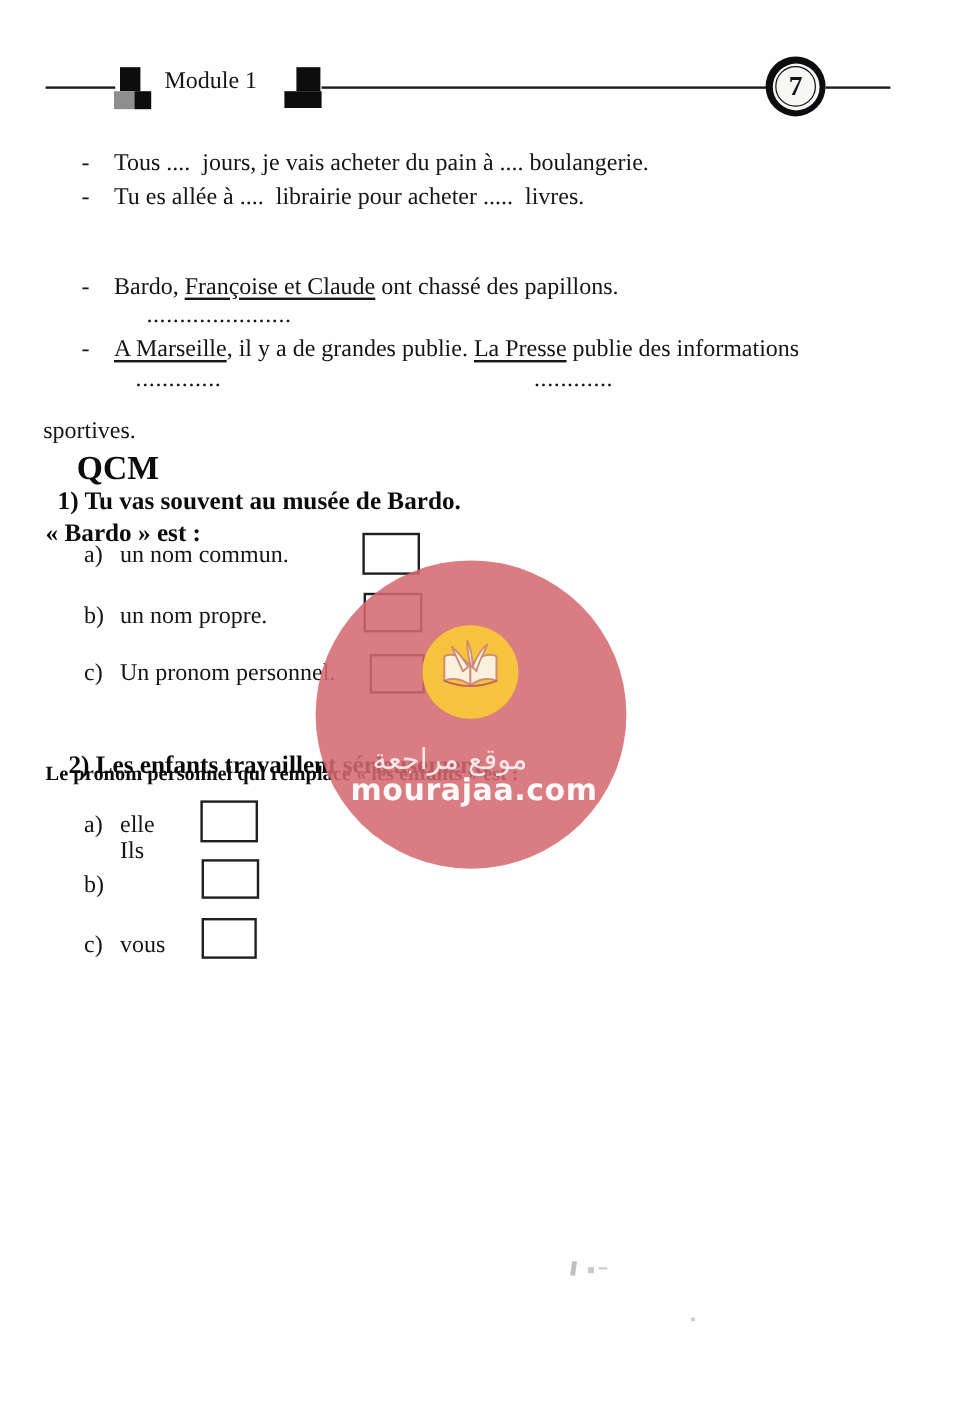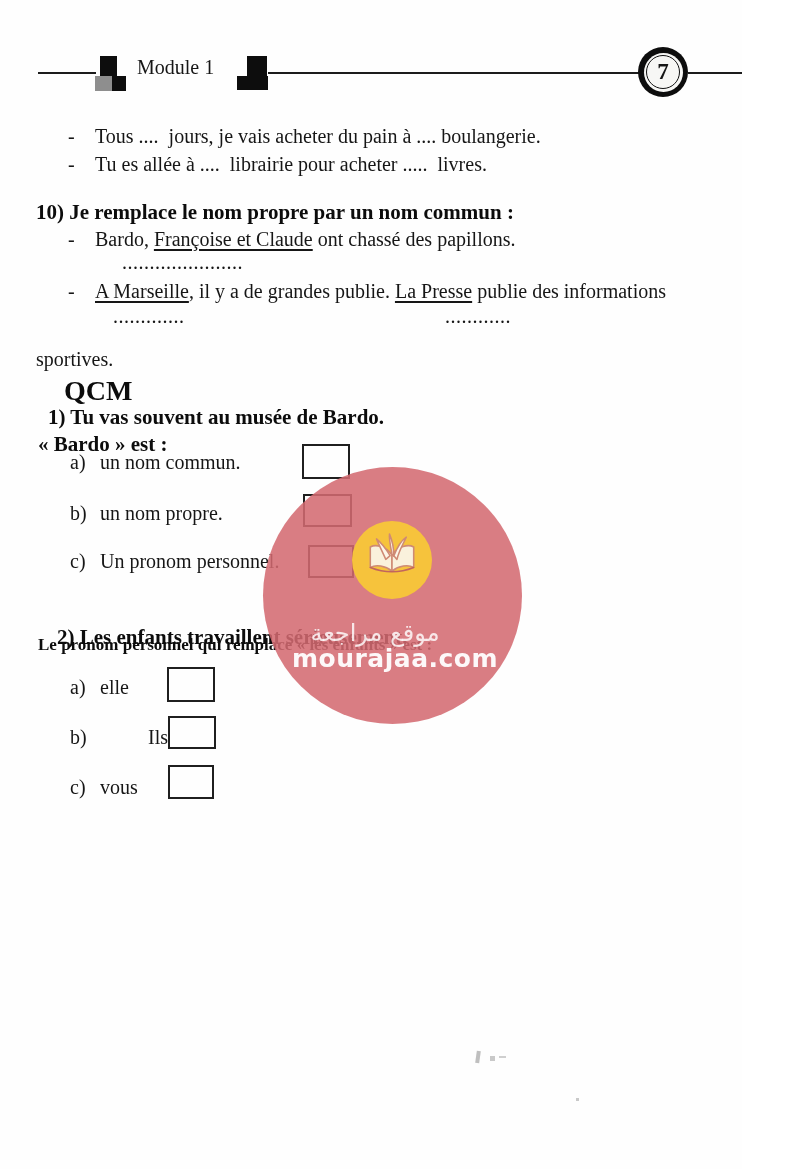--- a/index.html
+++ b/index.html
@@ -66,21 +66,20 @@
   <div class="sidebar">
     <span>Résumés / Exercices</span>
   </div>
 
   <div class="line txt abs" style="left:68px;top:124px;"><span>-</span></div>
   <div class="line txt abs" style="left:95px;top:124px;">Tous ....  jours, je vais acheter du pain à .... boulangerie.</div>
 
   <div class="line txt abs" style="left:68px;top:152px;"><span>-</span></div>
   <div class="line txt abs" style="left:95px;top:152px;">Tu es allée à ....  librairie pour acheter .....  livres.</div>
 
-  <div class="line txt bold abs" style="left:36px;top:200px;font-size:21px;">10) Je remplace le nom propre par un nom commun :</div>
 
   <div class="line txt abs" style="left:68px;top:227px;">-</div>
   <div class="line txt abs" style="left:95px;top:227px;"><span>Bardo, </span><span class="u">Françoise et Claude</span><span> ont chassé des papillons.</span></div>
 
   <div class="line txt abs" style="left:122px;top:250px;letter-spacing:0.5px;">......................</div>
 
   <div class="line txt abs" style="left:68px;top:279px;">-</div>
   <div class="line txt abs" style="left:95px;top:279px;"><span class="u">A Marseille</span><span>, il y a de grandes publie. </span><span class="u">La Presse</span><span> publie des informations</span></div>
 
   <div class="line txt abs" style="left:113px;top:304px;letter-spacing:0.5px;">.............</div>
@@ -106,21 +105,21 @@
   <div class="checkbox" style="left:308px;top:545px;width:42px;height:29px;"></div>
 
   <div class="line txt bold abs" style="left:38px;top:625px;font-size:21px;margin-left:19px;">2) Les enfants travaillent sérieusement.</div>
   <div class="line txt bold abs" style="left:38px;top:633px;font-size:17px;">Le pronom personnel qui remplace « les enfants » est :</div>
 
   <div class="line txt abs" style="left:70px;top:675px;"><span>a)</span></div>
   <div class="line txt abs" style="left:100px;top:675px;">elle</div>
   <div class="checkbox" style="left:167px;top:667px;width:44px;height:31px;"></div>
 
   <div class="line txt abs" style="left:70px;top:725px;"><span>b)</span></div>
-  <div class="line txt abs" style="left:100px;top:725px;margin-left:48px;">Ils</div>
+  <div class="line txt abs" style="left:100px;top:697px;">Ils</div>
   <div class="checkbox" style="left:168px;top:716px;width:44px;height:29px;"></div>
 
   <div class="line txt abs" style="left:70px;top:775px;"><span>c)</span></div>
   <div class="line txt abs" style="left:100px;top:775px;">vous</div>
   <div class="checkbox" style="left:168px;top:765px;width:42px;height:30px;"></div>
 
   <div class="wm-circle"></div>
   <div class="wm-badge">
     <svg width="64" height="62" viewBox="0 0 100 100">
       <g stroke="#cf8a74" stroke-width="2.5" fill="#faf1dc" stroke-linejoin="round" stroke-linecap="round">

